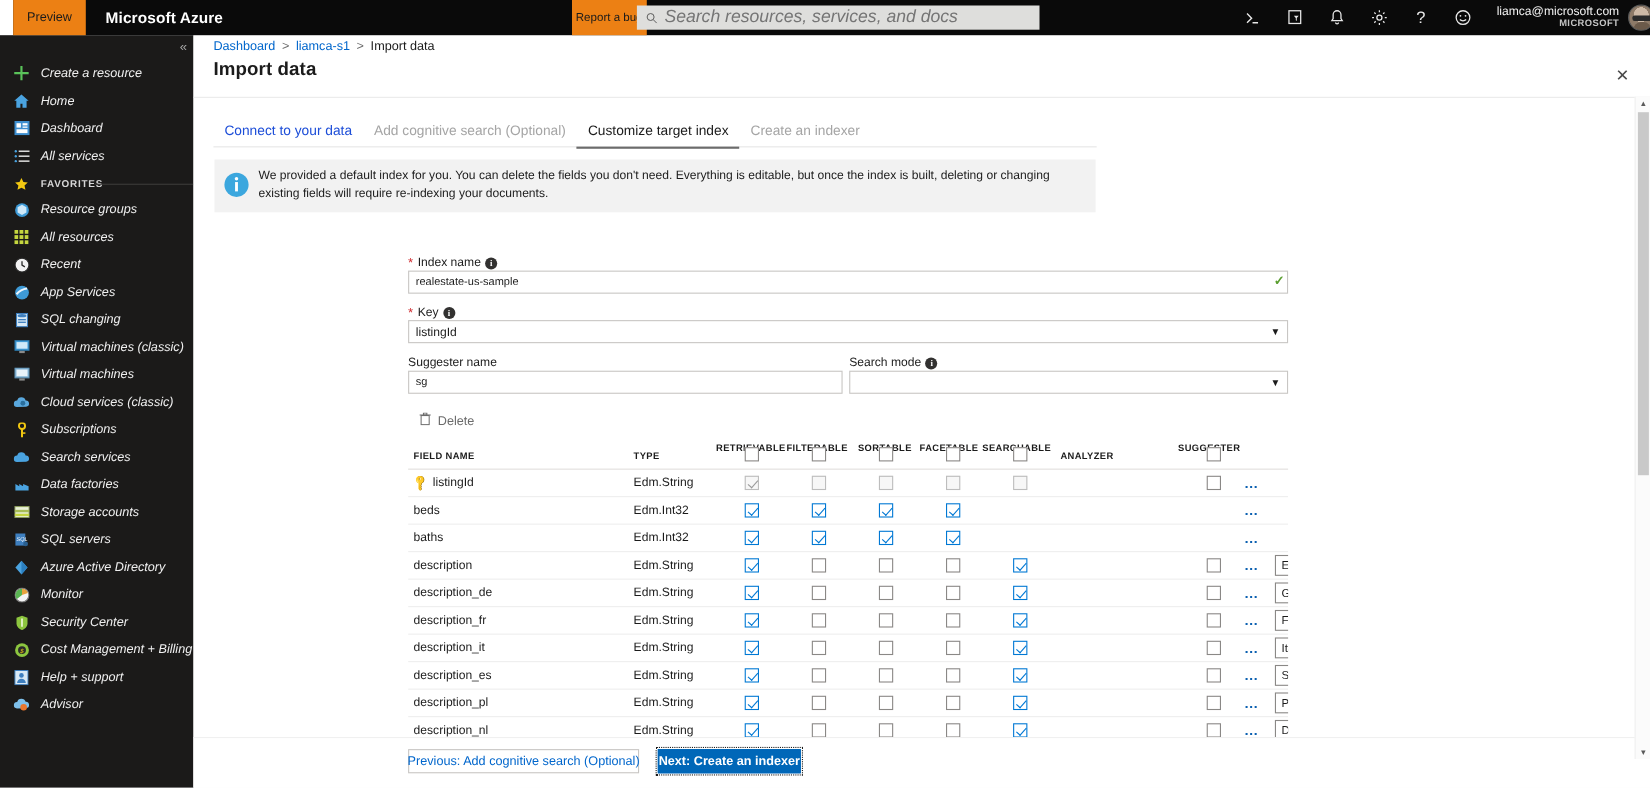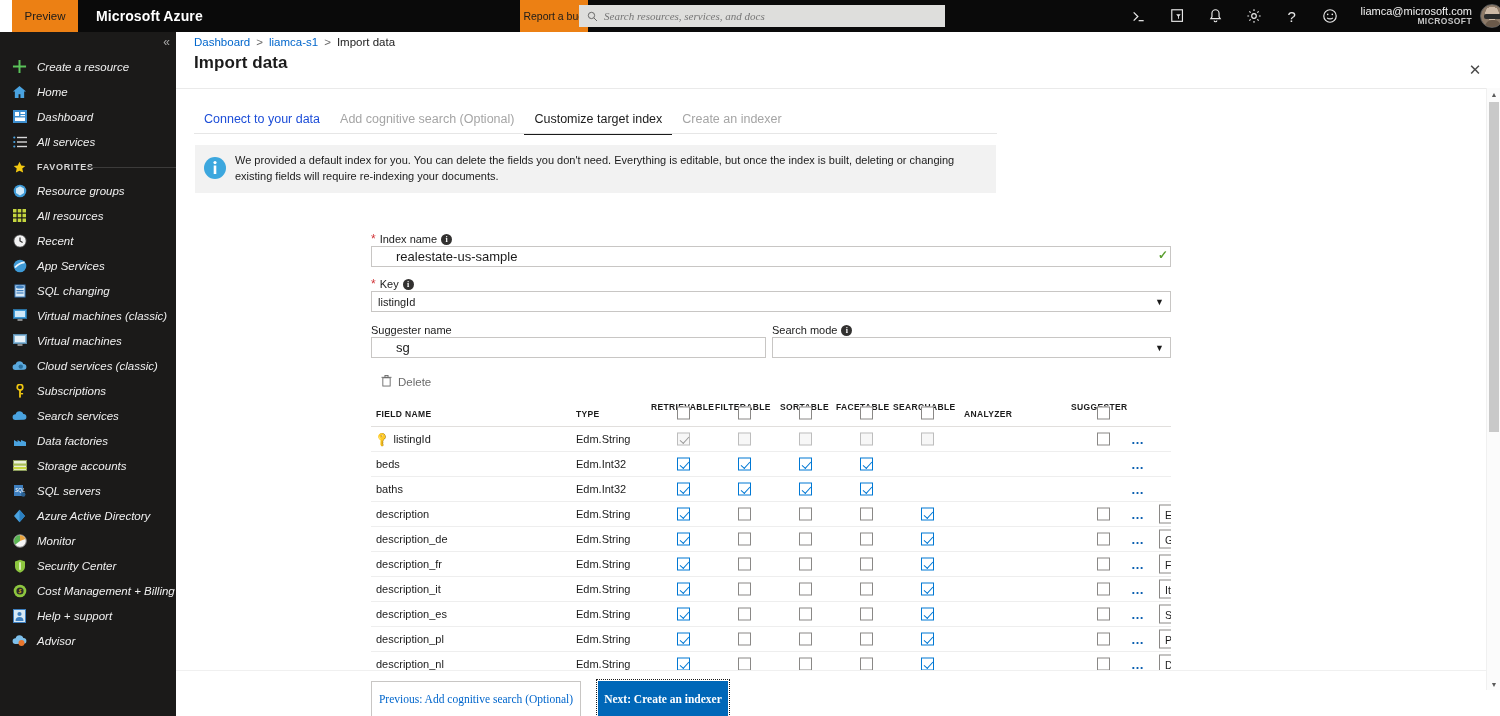--- a/index.html
+++ b/index.html
@@ -32,21 +32,21 @@
     display: flex; align-items: center; justify-content: center;
     font-size: 10.5px; white-space: nowrap;
   }
   .searchwrap {
     position: absolute; left: 567px; top: 5px; width: 366px; height: 22px;
     background: #dededc; display: flex; align-items: center; padding: 0 8px;
   }
   .searchwrap .mag { margin-right: 6px; flex: 0 0 auto; display:flex; }
   .searchwrap input {
     border: 0; background: transparent; outline: none; width: 100%;
-    font-family: Liberation Serif, serif; font-size: 11px; color: #4a4a4a;
+    font-family: Liberation Sans, sans-serif; font-size: 16px; color: #4a4a4a;
     font-style: italic;
   }
   .top-icons {
     position: absolute; right: 0; top: 0; height: 32px;
     display: flex; align-items: center; gap: 0;
   }
   .ticon {
     width: 38px; height: 32px; display: flex; align-items: center;
     justify-content: center; color: #e8e8e8;
   }
@@ -162,22 +162,22 @@
   }
   .req { color: #d13438; font-size: 12px; line-height: 1; }
   .infodot {
     width: 11px; height: 11px; border-radius: 50%; background: #323130;
     color: #fff; font-size: 8px; font-weight: bold; display: inline-flex;
     align-items: center; justify-content: center; font-family: "Liberation Serif", serif;
     cursor: pointer;
   }
   .tinput {
     position: absolute; border: 1px solid #c8c6c4; background: #fff; height: 21px;
-    font-family: "Liberation Sans", sans-serif; font-size: 13px; color: #1b1b1b;
-    padding: 0 24px; outline: none;
+    font-family: "Liberation Sans", sans-serif; font-size: 10px; color: #1b1b1b;
+    padding: 0 6px; outline: none;
   }
   .okcheck {
     position: absolute; color: #5a9e2f; font-size: 12px; font-weight: bold;
     pointer-events: none;
   }
   .tselect {
     position: absolute; border: 1px solid #c8c6c4; background: #fff; height: 21px;
     font-size: 11px; color: #1b1b1b; padding: 0 20px 0 6px;
     display: flex; align-items: center; cursor: pointer;
   }
@@ -238,23 +238,23 @@
     line-height: 1; font-weight: bold;
   }
   .keyicon { font-size: 10px; color: #2b2b2b; transform: rotate(-45deg); display:inline-block; }
 
   
   .footerbar {
     position: absolute; left: 0; bottom: 0; width: 1324px; height: 46px;
     background: #fff; border-top: 1px solid #f0f0f0;
   }
   .btn {
-    position: absolute; height: 36px; font-size: 11.5px;
+    position: absolute; height: 22px; font-size: 11.5px;
     display: flex; align-items: center; justify-content: center; cursor: pointer;
-    font-family: Liberation Serif, serif; white-space: nowrap;
+    font-family: Liberation Sans, sans-serif; white-space: nowrap;
   }
   .btn-secondary {
     border: 1px solid #c8c6c4; background: #fff; color: #0066cc;
   }
   .btn-primary {
     background: #0067b8; border: 1px solid #0067b8; color: #fff; font-weight: bold;
     outline: 1px dotted #1b1b1b; outline-offset: 1px;
   }
 
   

